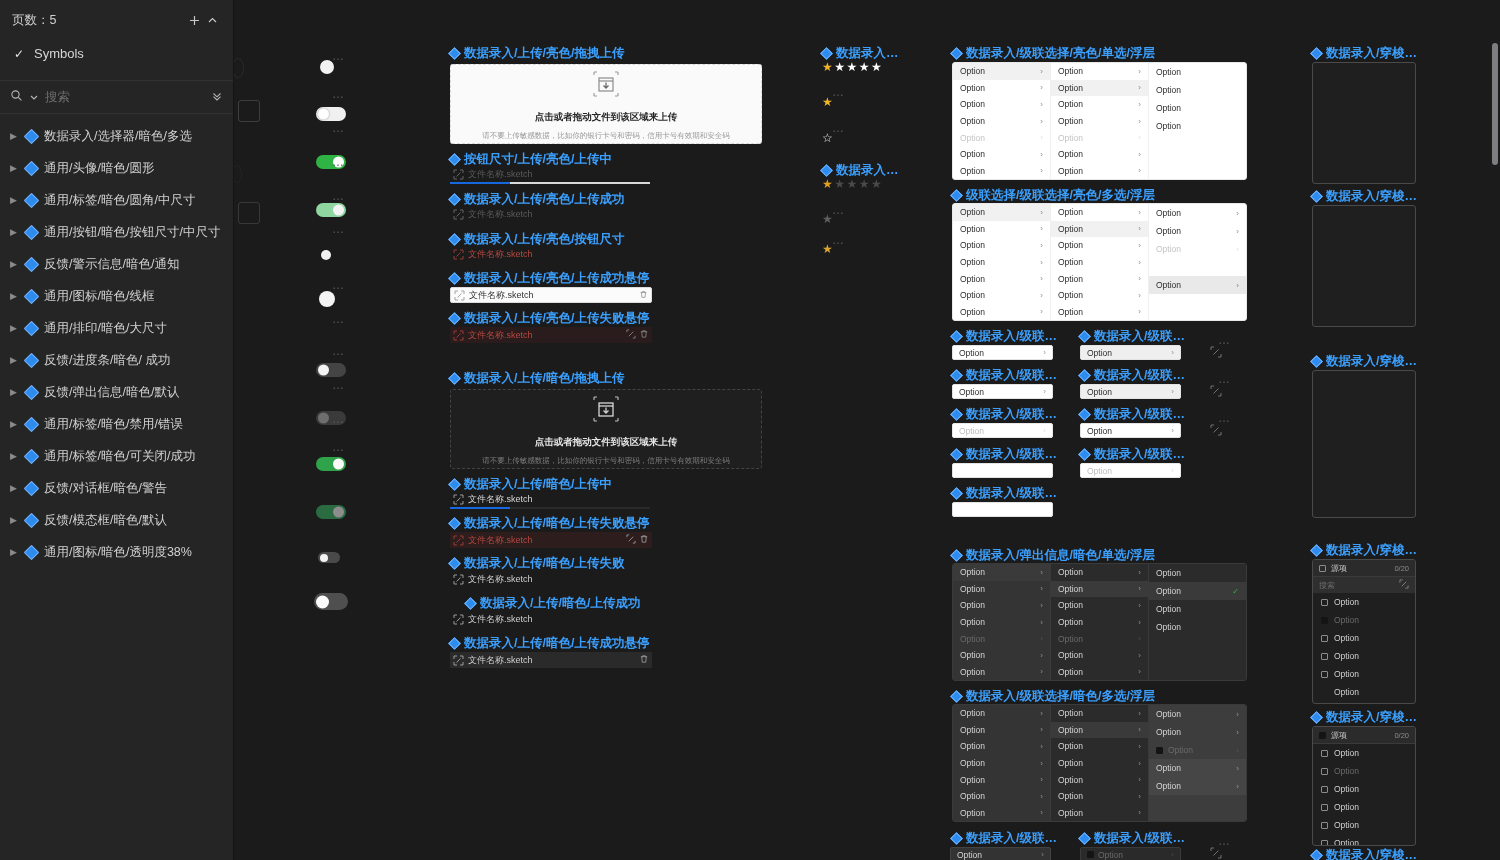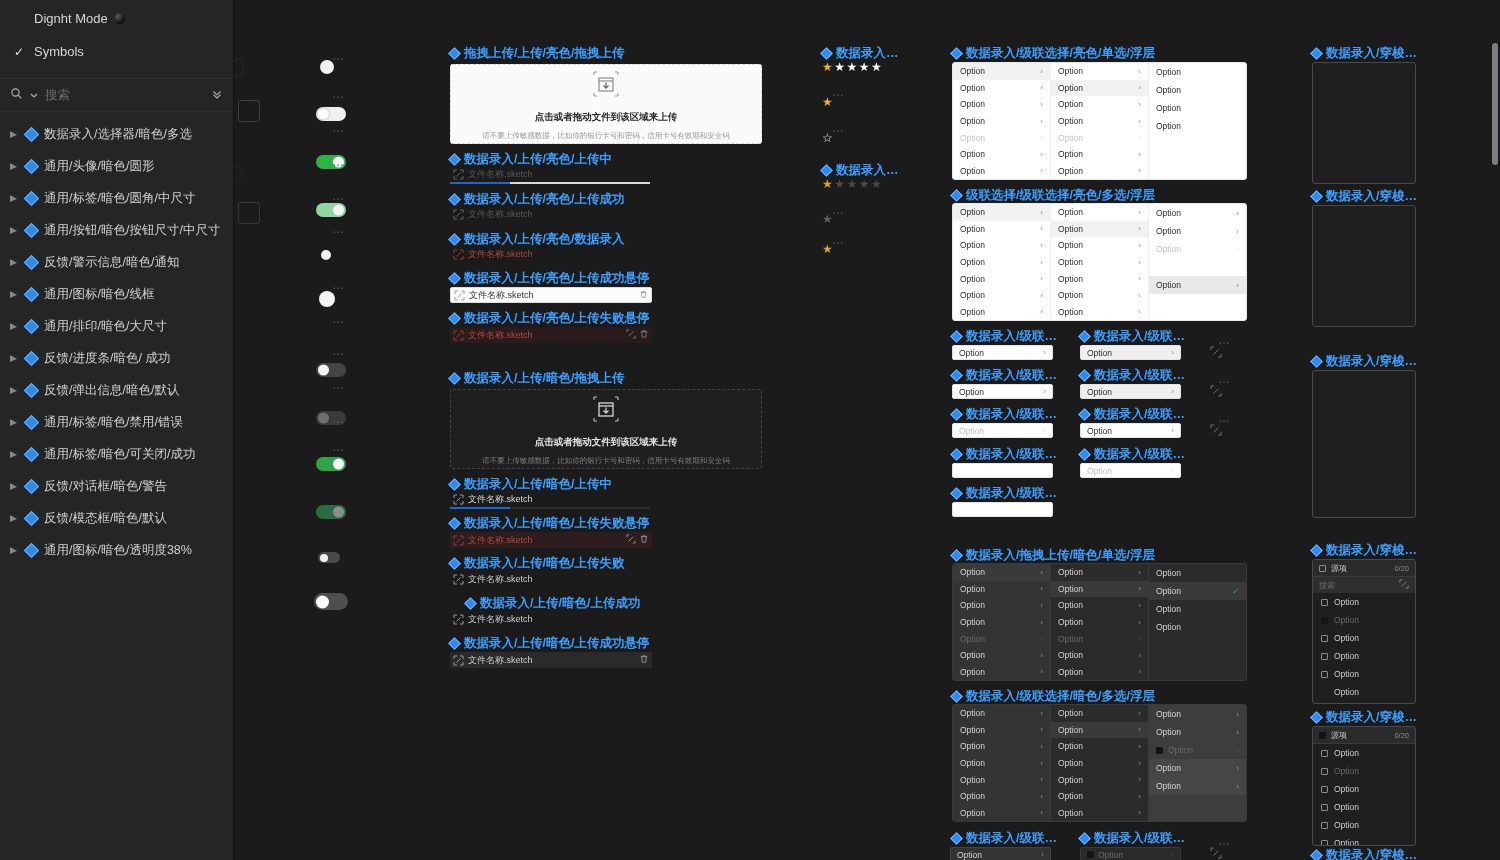--- a/index.html
+++ b/index.html
@@ -129,27 +129,36 @@
   .scrollbar-v { position: absolute; right: 2px; width: 6px; border-radius: 3px; background: #7d7d82; }
 </style>
 </head>
 <body>
 
 <div class="app">
 
   <div class="sidebar">
 
 
+    <div class="pages-head">
+      <span class="lbl">页数：5</span>
+      <span class="spacer"></span>
+      <span class="ico-btn">
+        <svg width="13" height="13" viewBox="0 0 13 13">
+            <path d="M6.5 2v9M2 6.5h9" stroke="#c6c6c6" stroke-width="1.2" fill="none"></path>
+          </svg>
+      </span>
+      <span class="ico-btn">
+        <svg width="13" height="13" viewBox="0 0 13 13">
+            <path d="M3 8l3.5-3.5L10 8" stroke="#c6c6c6" stroke-width="1.2" fill="none"></path>
+          </svg>
+      </span>
+    </div>
 
     <div class="page-list">
-      <div class="page-item">
-        <span class="check"></span>
-        <span>Dignht Mode</span>
-        <span class="dot-dark"></span>
-      </div>
       <div class="page-item">
         <span class="check">✓</span>
         <span>Symbols</span>
       </div>
     </div>
 
     <div class="search-row">
       <span>
         <svg width="13" height="13" viewBox="0 0 13 13">
             <circle cx="5.5" cy="5.5" r="3.6" stroke="#b5b5b5" stroke-width="1.1" fill="none"></circle>
@@ -299,38 +308,38 @@
       <span class="knob" style="left:1.5px;width:8px;height:8px;background:#f2f2f2"></span>
     </div>
 
     <div class="abs" style="left:98px;top:437px"><span class="dots">…</span></div>
     <div class="abs tg" style="left:80px;top:444px;width:34px;height:17px;background:#4f4f4f">
       <span class="knob" style="left:2px;width:13px;height:13px;background:#fbfbfb"></span>
     </div>
 
     <div class="abs title" style="left:216px;top:45px">
         <i class="d"></i>
-        <span>拖拽上传/上传/亮色/拖拽上传</span>
+        <span>数据录入/上传/亮色/拖拽上传</span>
       </div>
     <div class="abs drop light" style="left:216px;top:64px;width:312px;height:80px">
       <span>
         <svg width="32" height="32" viewBox="0 0 32 32">
           <path d="M4 4h5M4 4v5M28 4h-5M28 4v5M4 28h5M4 28v-5M28 28h-5M28 28v-5" stroke="#9a9a9a" stroke-width="1.1" fill="none" stroke-dasharray="3 2"></path>
           <rect x="9" y="10" width="14" height="13" stroke="#8c8c8c" stroke-width="1.2" fill="none"></rect>
           <path d="M9 13h14" stroke="#8c8c8c" stroke-width="1.2"></path>
           <path d="M16 14.5v5.5M13.5 17.5L16 20l2.5-2.5" stroke="#6a6a6a" stroke-width="1.3" fill="none"></path>
         </svg>
       </span>
       <div class="l1">点击或者拖动文件到该区域来上传</div>
       <div class="l2">请不要上传敏感数据，比如你的银行卡号和密码，信用卡号有效期和安全码</div>
     </div>
 
     <div class="abs title" style="left:216px;top:151px">
         <i class="d"></i>
-        <span>数据录入/上传/亮色/上传中</span>
+        <span>按钮尺寸/上传/亮色/上传中</span>
       </div>
     <div class="abs" style="left:216px;top:167px;width:200px">
       <div class="filerow" style="color:#5a5a5a">
         <span class="fileicon">
           <svg width="11" height="11" viewBox="0 0 11 11">
               <path d="M1 1h3M1 1v3M10 1H7M10 1v3M1 10h3M1 10V7M10 10H7M10 10V7" stroke="#7a7a7a" stroke-width=".9" fill="none"></path>
               <path d="M3.5 7.5l4-4" stroke="#7a7a7a" stroke-width=".9"></path>
             </svg>
         </span>
         <span>文件名称.sketch</span>
@@ -347,21 +356,21 @@
     <div class="abs filerow" style="left:216px;top:207px;width:200px;color:#5a5a5a">
       <span class="fileicon"><svg width="11" height="11" viewBox="0 0 11 11">
             <path d="M1 1h3M1 1v3M10 1H7M10 1v3M1 10h3M1 10V7M10 10H7M10 10V7" stroke="#7a7a7a" stroke-width=".9" fill="none"></path>
             <path d="M3.5 7.5l4-4" stroke="#7a7a7a" stroke-width=".9"></path>
           </svg></span>
       <span>文件名称.sketch</span>
     </div>
 
     <div class="abs title" style="left:216px;top:231px">
         <i class="d"></i>
-        <span>数据录入/上传/亮色/数据录入</span>
+        <span>数据录入/上传/亮色/按钮尺寸</span>
       </div>
     <div class="abs filerow" style="left:216px;top:247px;width:200px;color:#b5483f">
       <span class="fileicon"><svg width="11" height="11" viewBox="0 0 11 11">
             <path d="M1 1h3M1 1v3M10 1H7M10 1v3M1 10h3M1 10V7M10 10H7M10 10V7" stroke="#b5483f" stroke-width=".9" fill="none"></path>
             <path d="M3.5 7.5l4-4" stroke="#b5483f" stroke-width=".9"></path>
           </svg></span>
       <span>文件名称.sketch</span>
     </div>
 
     <div class="abs title" style="left:216px;top:270px">
@@ -774,21 +783,21 @@
     <div class="abs title" style="left:718px;top:485px">
         <i class="d"></i>
         <span>数据录入/级联…</span>
       </div>
     <div class="abs field light" style="left:718px;top:502px;width:101px">
         <span></span>
       </div>
 
     <div class="abs title" style="left:718px;top:547px">
         <i class="d"></i>
-        <span>数据录入/拖拽上传/暗色/单选/浮层</span>
+        <span>数据录入/弹出信息/暗色/单选/浮层</span>
       </div>
     <div class="abs casc dark" style="left:718px;top:563px;width:295px;height:118px;overflow:hidden">
       <div class="col" style="width:98px;border-right:1px solid #3a3a3a;background:#343434">
         <div class="opt hov" style="height:18px">
             <span class="txt">Option</span>
             <span class="arw">›</span>
           </div>
         <div class="opt" style="height:18px">
             <span class="txt">Option</span>
             <span class="arw">›</span>

